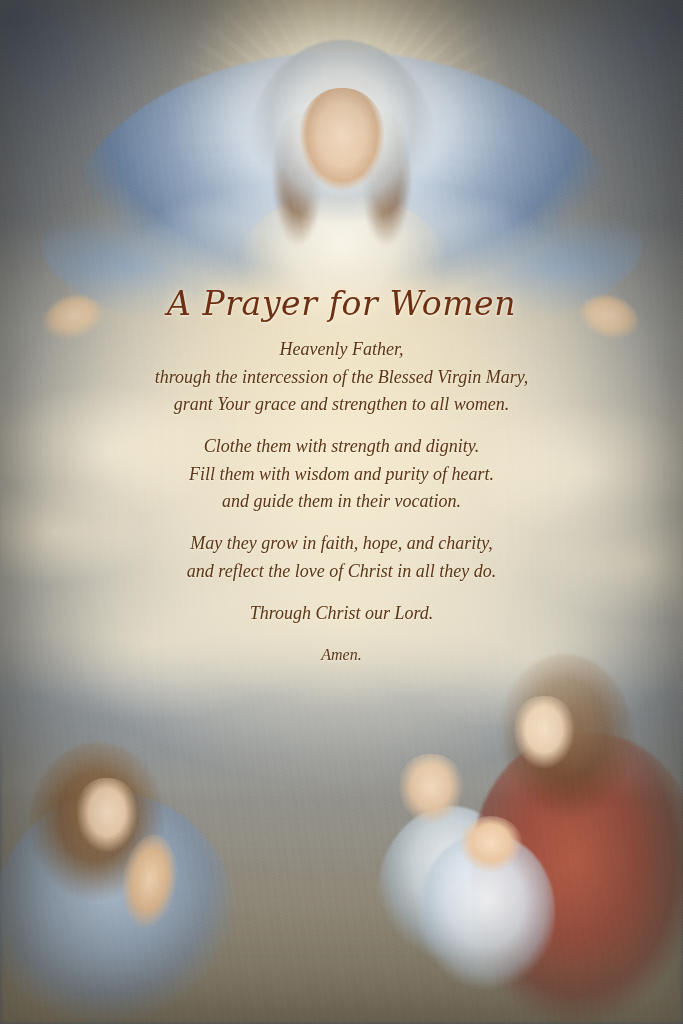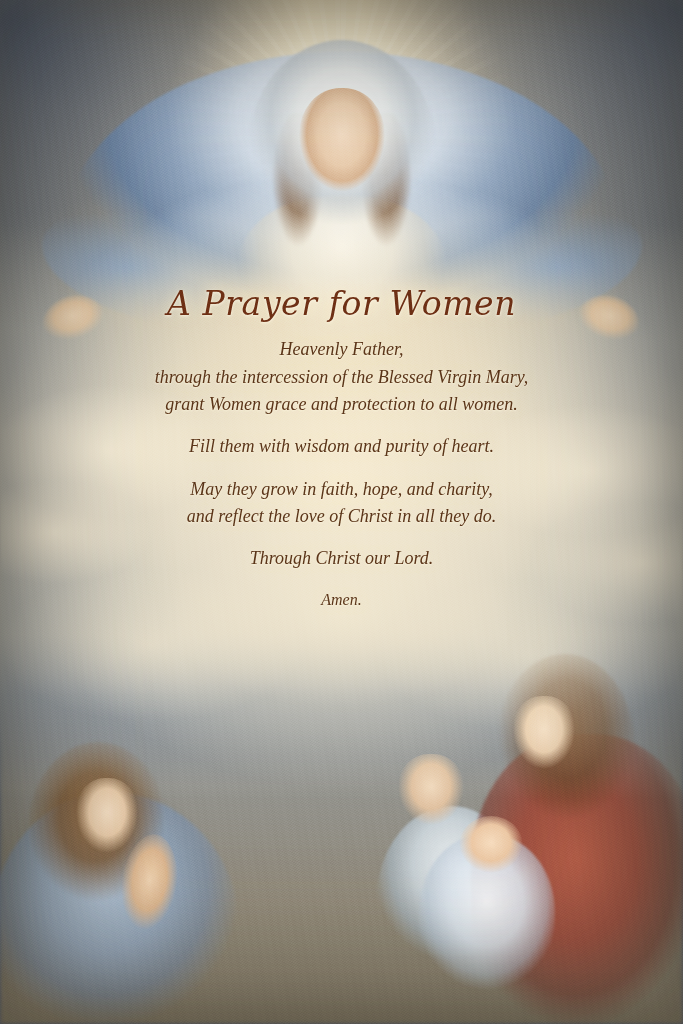--- a/index.html
+++ b/index.html
@@ -321,25 +321,27 @@
   </div>
 
   <div class="layer parchment"></div>
 
   <div class="prayer">
     <div class="prayer-title">A Prayer for Women</div>
 
     <p class="stanza">
       <span class="ln">Heavenly Father,</span>
       <span class="ln">through the intercession of the Blessed Virgin Mary,</span>
-      <span class="ln">grant Women grace and protection to all women.</span>
+      <span class="ln">grant Your grace and strengthen to all women.</span>
     </p>
 
     <p class="stanza">
+      <span class="ln">Clothe them with strength and dignity.</span>
       <span class="ln">Fill them with wisdom and purity of heart.</span>
+      <span class="ln">and guide them in their vocation.</span>
     </p>
 
     <p class="stanza">
       <span class="ln">May they grow in faith, hope, and charity,</span>
       <span class="ln">and reflect the love of Christ in all they do.</span>
     </p>
 
     <p class="stanza closing">
       <span class="ln">Through Christ our Lord.</span>
     </p>

